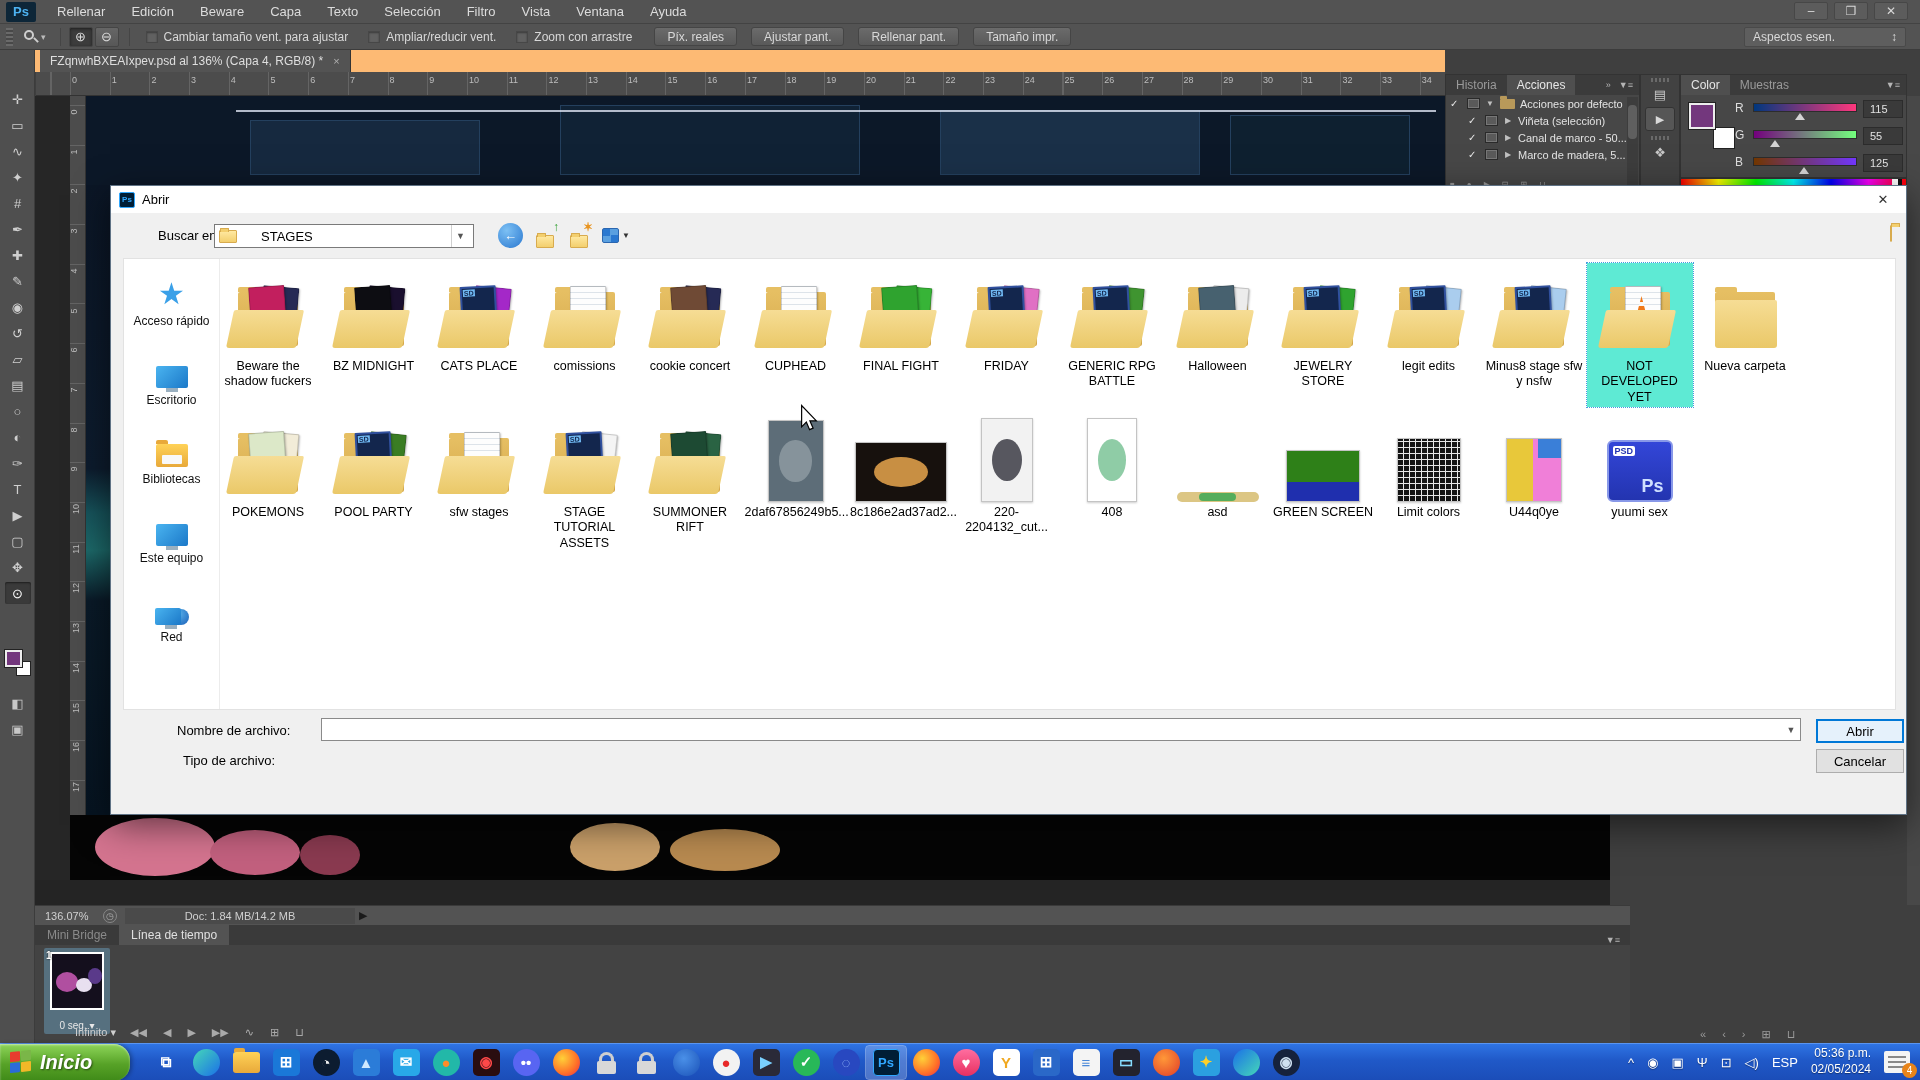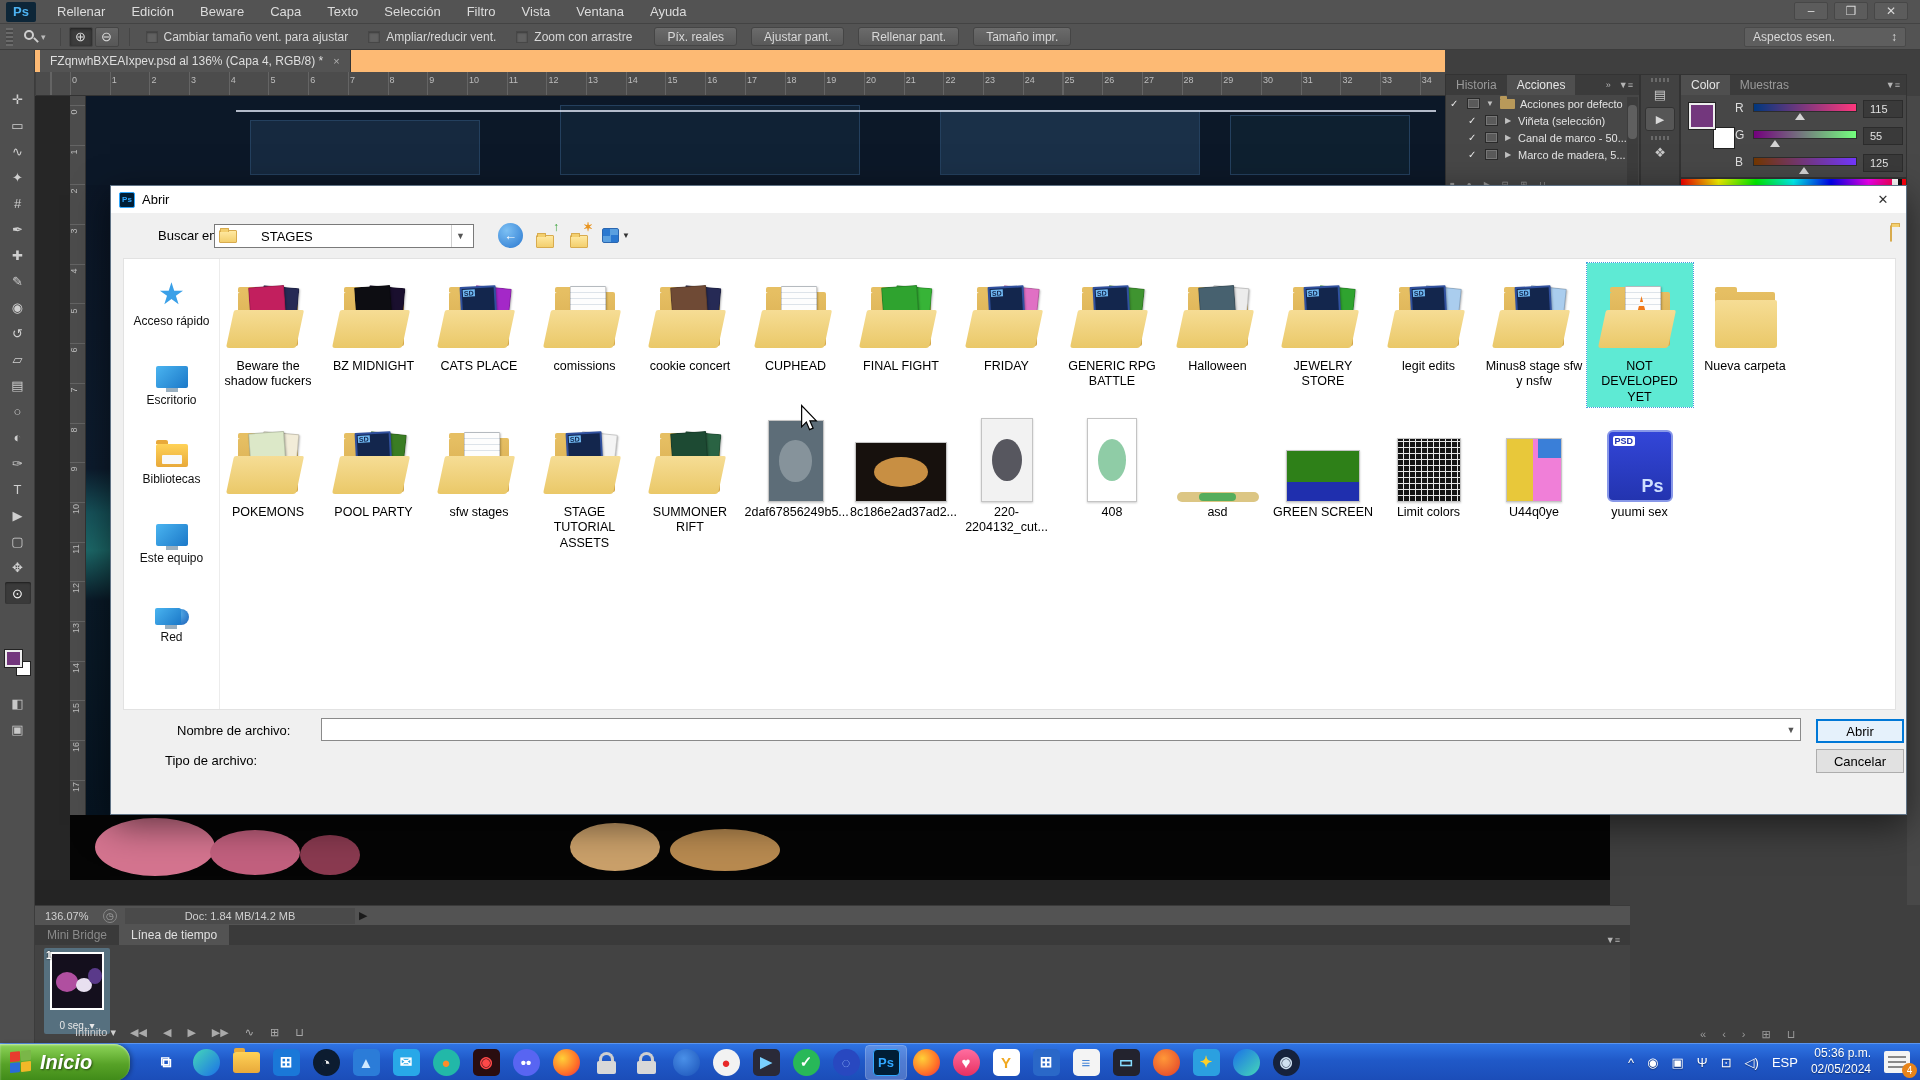--- a/index.html
+++ b/index.html
@@ -157,21 +157,21 @@
   .fd.closed .fd-f{transform:none;left:13px;width:62px;height:48px;bottom:8px}
   .cone{position:absolute;clip-path:polygon(50% 0,88% 100%,12% 100%);background:repeating-linear-gradient(#f07818 0 6px,#f8f8f8 6px 10px)}
   .cone.big{left:30px;top:16px;width:30px;height:44px}
   .cone.sm{left:53px;top:34px;width:18px;height:27px;transform:rotate(9deg)}
   .img{position:relative;border:1px solid #c4c4c4;overflow:hidden;box-shadow:0 1px 2px rgba(0,0,0,.2)}
   .img i{position:absolute;left:20%;top:24%;width:60%;height:52%;border-radius:50%;opacity:.92}
   .img.grid{width:64px;height:64px;background:#141414;background-image:repeating-linear-gradient(0deg,transparent 0 5px,#e6e6e6 5px 6px),repeating-linear-gradient(90deg,transparent 0 5px,#e6e6e6 5px 6px)}
   .img .q{position:absolute;right:0;top:0;width:42%;height:30%;background:#3a7fd8}
   .strip{position:relative;width:82px;height:10px;border-radius:5px}
   .strip i{position:absolute;left:28%;top:1px;width:44%;height:8px;border-radius:4px}
-  .psdf{position:relative;width:66px;height:72px;background:linear-gradient(#3346d8,#2334b0);border-radius:6px;border:2px solid #8898e8}
+  .psdf{position:relative;width:66px;height:62px;background:linear-gradient(#3346d8,#2334b0);border-radius:6px;border:2px solid #8898e8}
   .psdf .tag{position:absolute;top:4px;left:4px;background:#fff;color:#2334b0;font-size:9px;font-weight:bold;padding:0 2px;border-radius:2px}
   .psdf .big{position:absolute;right:7px;bottom:3px;color:#cfe0ff;font-weight:bold;font-size:18px}
   .fname-input{position:absolute;left:210px;top:532px;width:1480px;height:23px;background:#fff;border:1px solid #8a8a8a;display:flex;align-items:center}
   .fname-input .dd{margin-left:auto;width:18px;text-align:center;color:#555;font-size:9px}
   .ftype-combo{position:absolute;left:210px;top:562px;width:1480px;height:23px;background:#e6e6e6;border:1px solid #a0a0a0;display:flex;align-items:center;padding-left:8px;font-size:12.5px}
   .dbtn{position:absolute;left:1705px;width:88px;height:24px;background:#e1e1e1;border:1px solid #adadad;font-size:13px;display:flex;align-items:center;justify-content:center}
   .dbtn.primary{border:2px solid #0078d7;background:#e5f1fb}
   .dfold-top{position:absolute;right:14px;top:40px}
 
   
@@ -864,21 +864,21 @@
           </div>
       <div class="flabel">yuumi sex</div>
         </div>
       </div>
 
     <span class="dlabel" style="left:66px;top:537px">Nombre de archivo:</span>
     <div class="fname-input">
       <span></span>
       <span class="dd">▼</span>
     </div>
-    <span class="dlabel" style="left:54px;top:567px">Tipo de archivo:</span>
+    <span class="dlabel" style="left:72px;top:567px">Tipo de archivo:</span>
     <div class="dbtn primary" style="top:533px">Abrir</div>
     <div class="dbtn" style="top:563px">Cancelar</div>
   </div>
 
   <div class="taskbar">
     <div class="startbtn">
       <span class="winflag">
           <i style="background: rgb(232, 60, 46);"></i>
           <i style="background: rgb(122, 182, 72);"></i>
           <i style="background: rgb(42, 108, 216);"></i>

